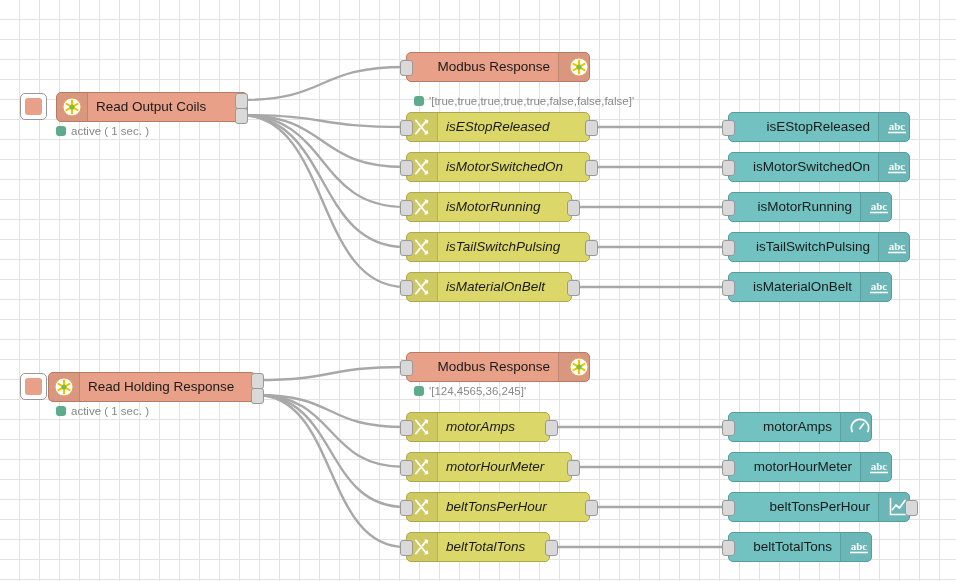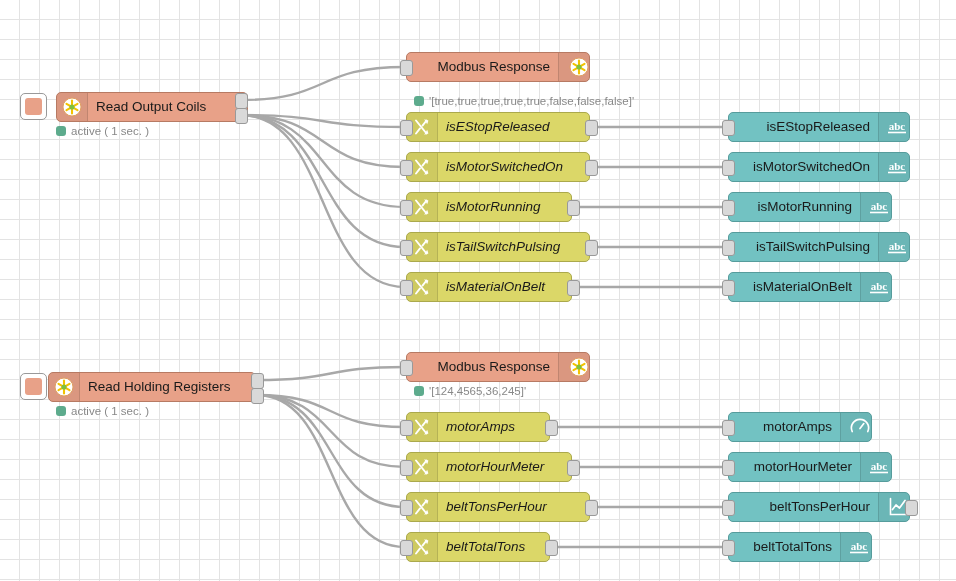--- a/index.html
+++ b/index.html
@@ -322,21 +322,21 @@
           <svg class="glyph" width="20" height="20" viewBox="0 0 20 20">
             <circle cx="10" cy="10" r="9" fill="#ffffff" stroke="#e0a060" stroke-width="1"></circle>
             <g stroke="#f2c300" stroke-width="2.1" stroke-linecap="round">
               <line x1="10" y1="3.6" x2="10" y2="16.4"></line>
               <line x1="4.5" y1="6.8" x2="15.5" y2="13.2"></line>
               <line x1="4.5" y1="13.2" x2="15.5" y2="6.8"></line>
             </g>
             <circle cx="10" cy="10" r="2.6" fill="#7fbf3f"></circle>
           </svg>
         </div>
-        <div class="node-label">Read Holding Registers</div>
+        <div class="node-label">Read Holding Response</div>
       </div>
       <div class="port" style="left: 251px; top: 373px;"></div>
       <div class="port" style="left: 251px; top: 388px;"></div>
       <div class="status" style="left: 56px; top: 405px;">
         <span class="dot" style="background: rgb(93, 171, 141);"></span>
         <span class="txt">active ( 1 sec. )</span>
       </div>
       <div class="node orange" style="left: 406px; top: 352px; width: 184px;">
         <div class="node-label right">Modbus Response</div>
         <div class="icon-right">

